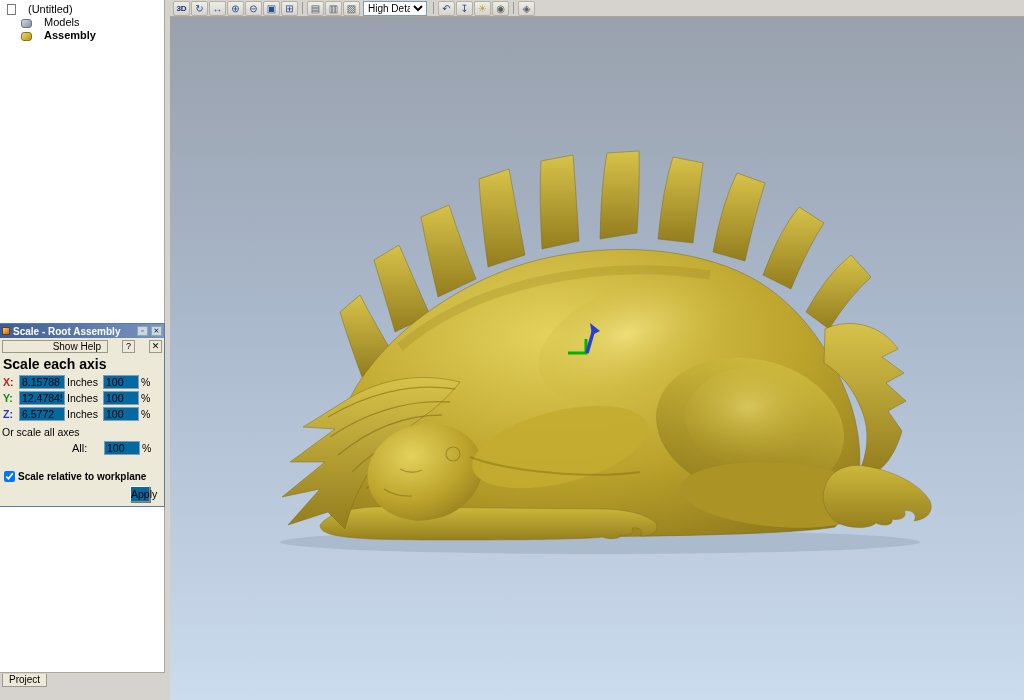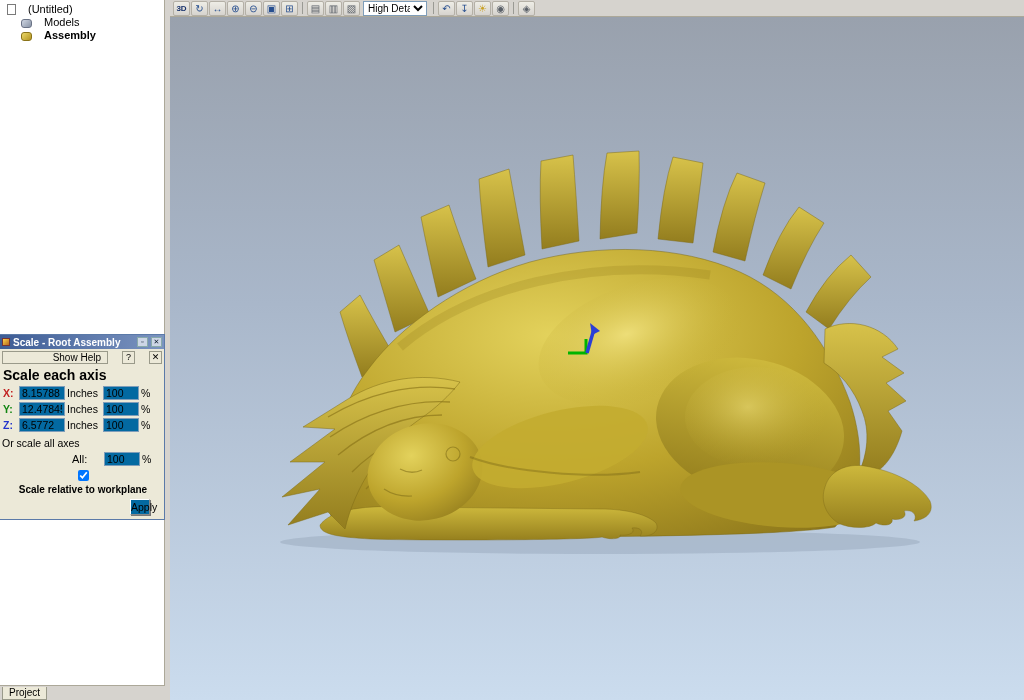--- a/index.html
+++ b/index.html
@@ -17,21 +17,21 @@
   .tree-item .ic { flex:0 0 auto; }
   .ind1 { padding-left:7px; } .ind2 { padding-left:21px; }
   .bold { font-weight:bold; }
   .icon-page { width:9px; height:11px; background:#fff; border:1px solid #7a7a7a; }
   .icon-models { width:11px; height:9px; border-radius:3px;
     background:linear-gradient(135deg,#cfd6e2,#8893a6); border:1px solid #6a7386; }
   .icon-assembly { width:11px; height:9px; border-radius:3px;
     background:linear-gradient(135deg,#ecd96a,#b39422); border:1px solid #8a7318; }
 
   
-  .dialog { position:absolute; left:0; top:334px; width:165px; background:#ece9d8;
+  .dialog { position:absolute; left:0; top:323px; width:165px; background:#ece9d8;
     border:1px solid #5b7aa8; border-left:none; }
   .dlg-title { height:14px; display:flex; align-items:center; gap:3px; padding:0 2px;
     background:linear-gradient(90deg,#3d5c95,#7b94c0); color:#fff;
     font-size:10px; font-weight:bold; }
   .dlg-title .dicon { width:8px; height:8px; background:linear-gradient(135deg,#ffd24a,#b56a1e);
     border:1px solid #733; }
   .dlg-title .sp { flex:1; }
   .tbtnxs { width:11px; height:10px; font-size:7px; line-height:8px; text-align:center;
     background:#cdd6e6; border:1px solid #8aa; color:#123; padding:0; }
   .dlg-body { position:relative; padding:2px 2px 4px 2px; }
@@ -45,30 +45,30 @@
   .axis-row { display:grid; grid-template-columns:14px 46px 34px 36px 8px;
     gap:2px; align-items:center; margin-bottom:2px; padding-left:1px; }
   .axis-lab { font-weight:bold; font-size:10.5px; }
   .axis-x { color:#c22222; } .axis-y { color:#118511; } .axis-z { color:#2233cc; }
   .txt { height:14px; border:1px solid #7f9db9; background:#0369a1; font-size:10.5px;
     padding:0 2px; width:100%; font-family:"Liberation Sans",sans-serif; }
   .units { font-size:10.5px; }
   .all-row { display:grid; grid-template-columns:68px 30px 36px 8px; gap:2px;
     align-items:center; margin:3px 0 4px 0; }
   .all-lab { font-size:11px; grid-column:2; }
-  .chk-row { display:flex; align-items:center; gap:3px; margin:4px 0 4px 2px;flex-direction:column; }
+  .chk-row { display:flex; align-items:center; gap:3px; margin:16px 0 4px 2px; }
   .chk-row input { width:11px; height:11px; }
   .chk-lab { font-weight:bold; font-size:10px; }
   .apply-row { text-align:right; padding-right:12px; }
   .apply-btn { width:20px; height:16px; font-size:10.5px; background:#0369a1;
     border:1px solid #888; border-top-color:#fff; border-left-color:#fff;
     box-shadow:1px 1px 0 #777; padding:0; }
 
   
-  .bottom-bar { position:absolute; left:0; bottom:0; width:165px; height:15px;
+  .bottom-bar { position:absolute; left:0; bottom:0; width:165px; height:28px;
     background:#d6d3ce; border-top:1px solid #aca899; }
   .project-tab { position:absolute; left:2px; top:1px; height:13px; padding:0 6px;
     background:#ece9d8; border:1px solid #9a9a8a; border-top:none; font-size:10px;
     line-height:12px; }
 
   
   .main { position:absolute; left:170px; top:0; width:854px; height:700px; }
   .toolbar { height:17px; background:#d6d3ce; border-bottom:1px solid #aca899;
     display:flex; align-items:center; gap:1px; padding:0 3px; }
   .tbtn { width:17px; height:15px; display:flex; align-items:center; justify-content:center;

